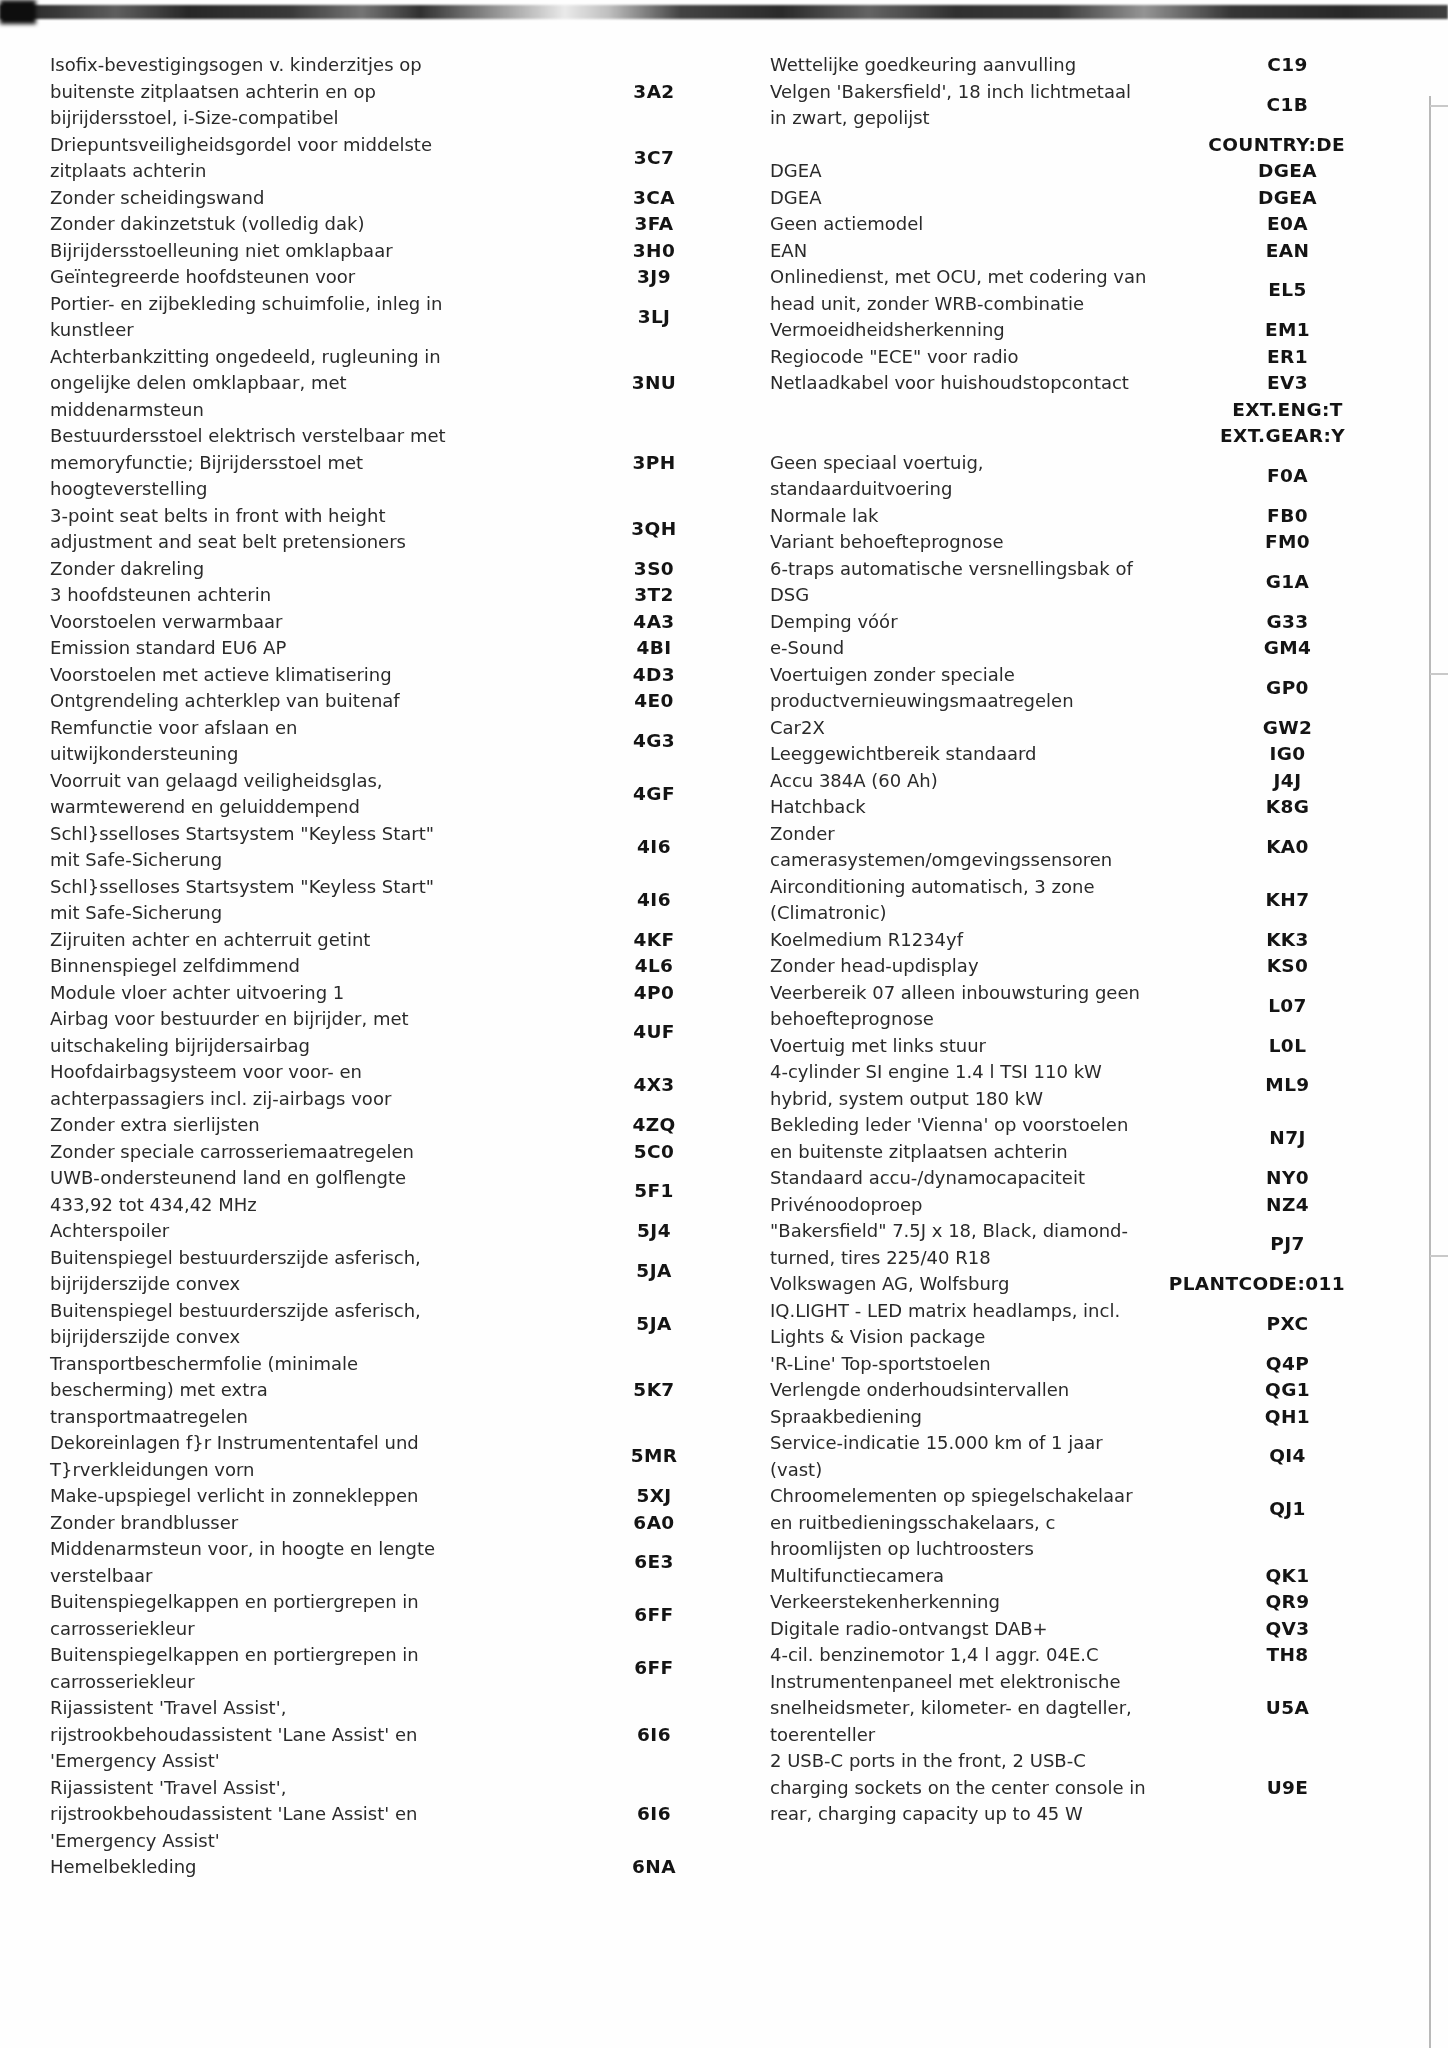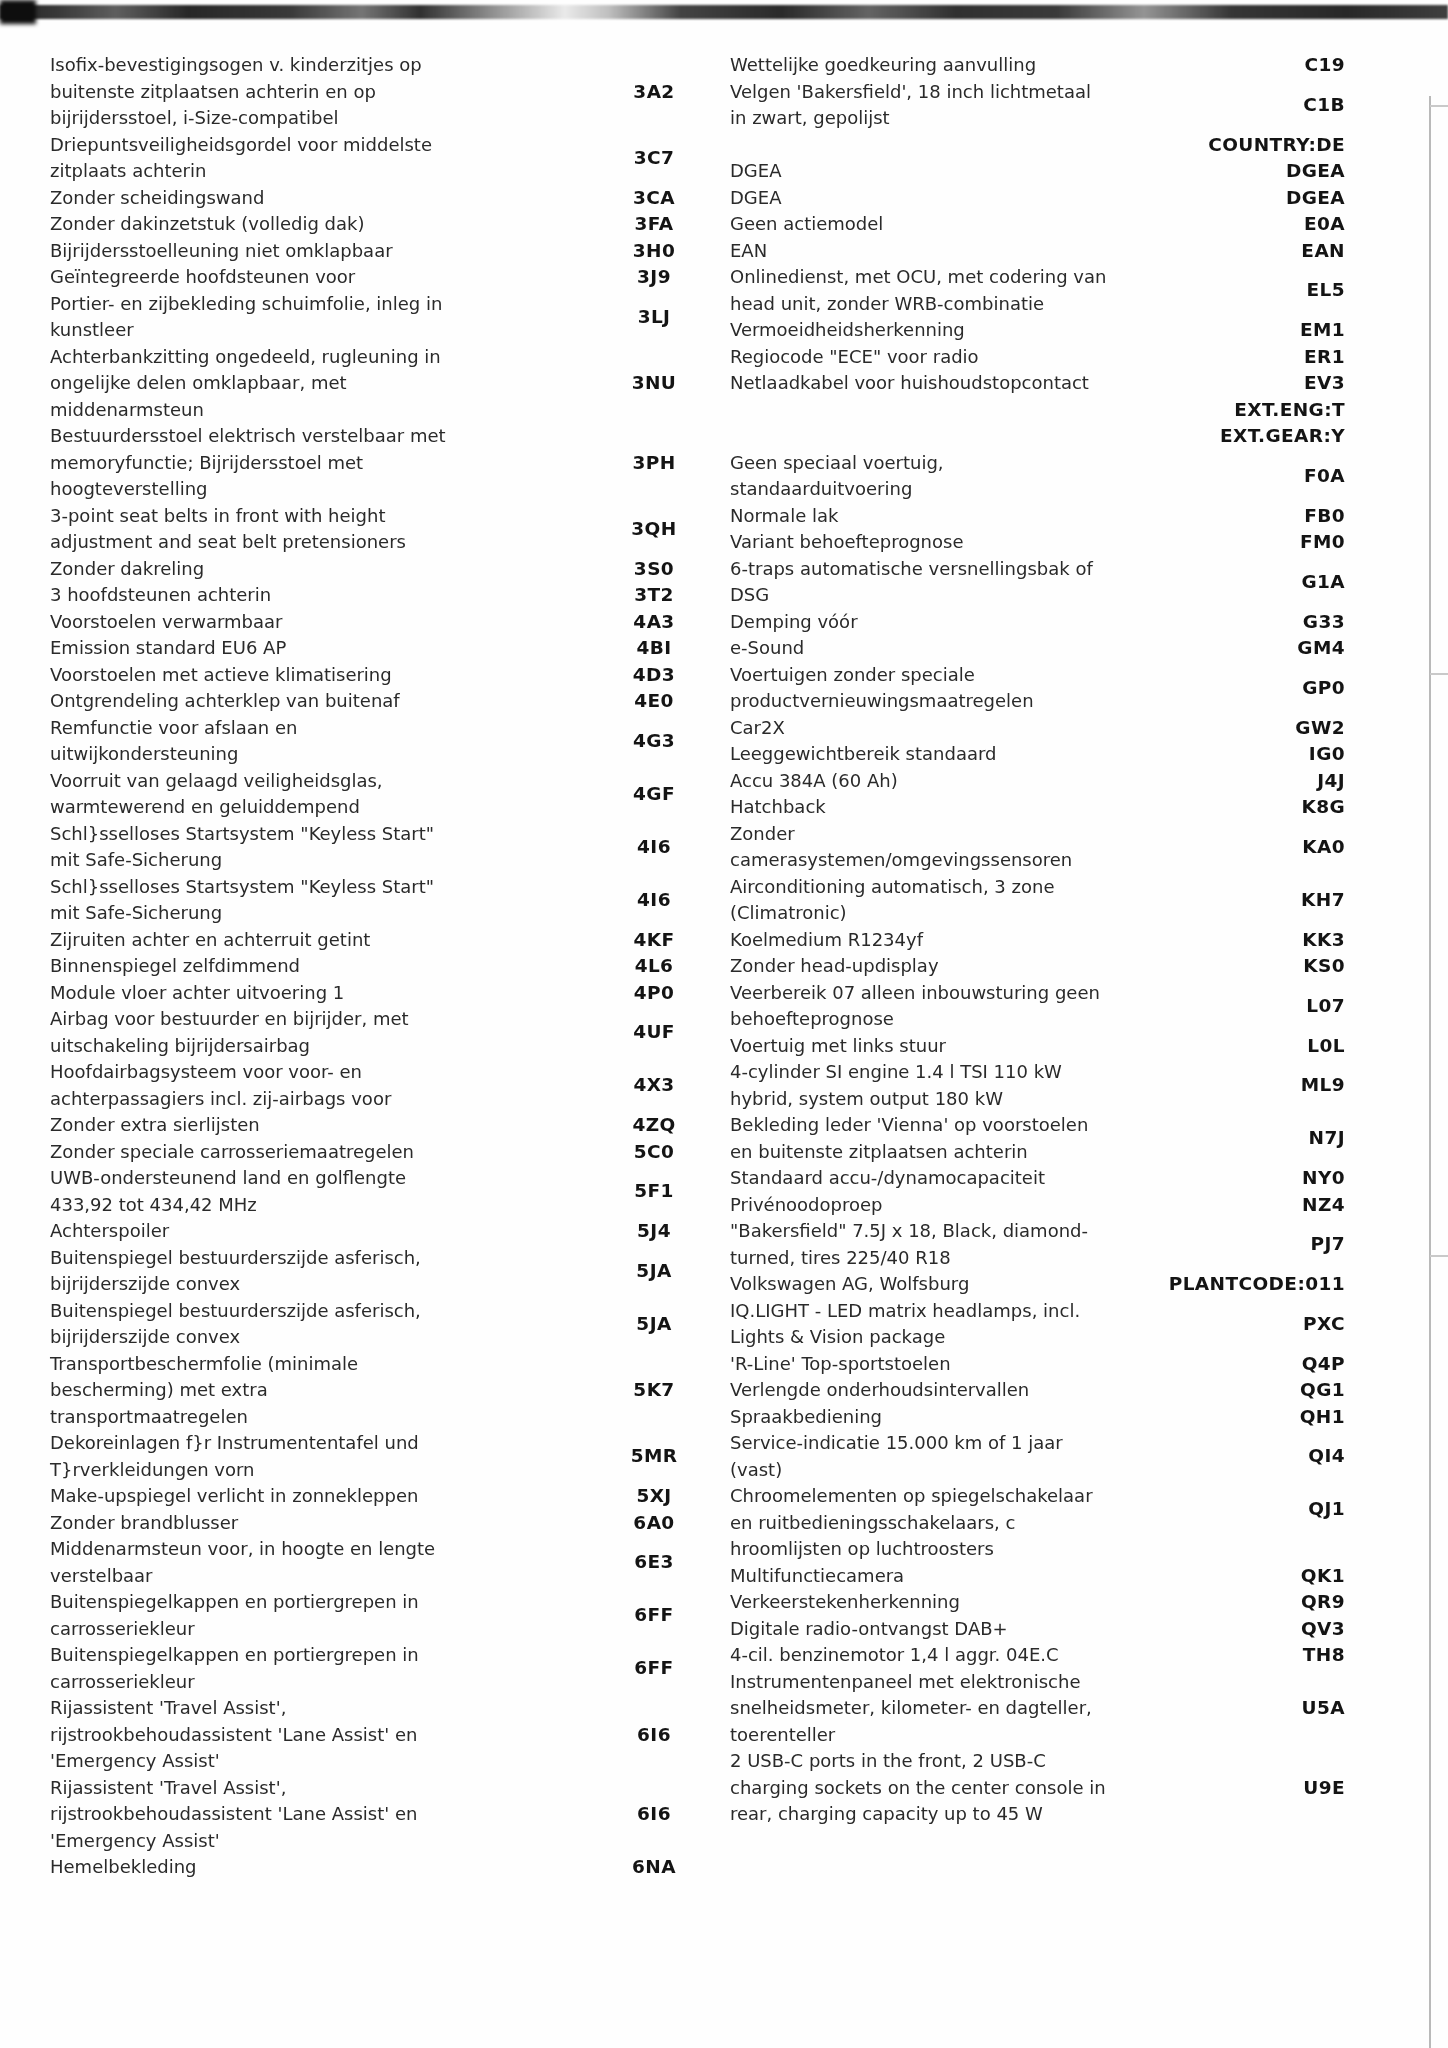--- a/index.html
+++ b/index.html
@@ -17,27 +17,27 @@
   }
   .half{display:flex;flex-direction:column;}
   .half-left{width:648px;}
   .half-right{width:615px;margin-left:32px;}
   .row{display:flex;align-items:center;min-height:26.5px;}
   .desc{
     font-size:18px;line-height:26.5px;
     white-space:pre-line;
   }
   .half-left .desc{width:560px;}
-  .half-right .desc{width:460px;}
+  .half-right .desc{width:460px;margin-left:40px;}
   .code{
     font-weight:bold;font-size:18.5px;line-height:26.5px;
     color:#141414;letter-spacing:.4px;white-space:nowrap;
   }
   .half-left .code{width:88px;text-align:center;}
-  .half-right .code{flex:1;text-align:right;}
+  .half-right .code{flex:1;text-align:center;}
 
   
   .top-strip{
     position:absolute;top:5px;left:0;width:1448px;height:14px;
     filter:blur(1.1px);opacity:.95;
     background:linear-gradient(90deg,
       #151515 0%,#2e2e2e 4%,#575757 8%,#1c1c1c 13%,#2f2f2f 20%,
       #6e6e6e 25%,#262626 29%,#8a8a8a 34%,#e9e9e9 39%,#bdbdbd 42%,
       #3a3a3a 47%,#1f1f1f 54%,#5c5c5c 60%,#262626 66%,#303030 73%,
       #8f8f8f 79%,#2c2c2c 85%,#1d1d1d 93%,#353535 100%);

